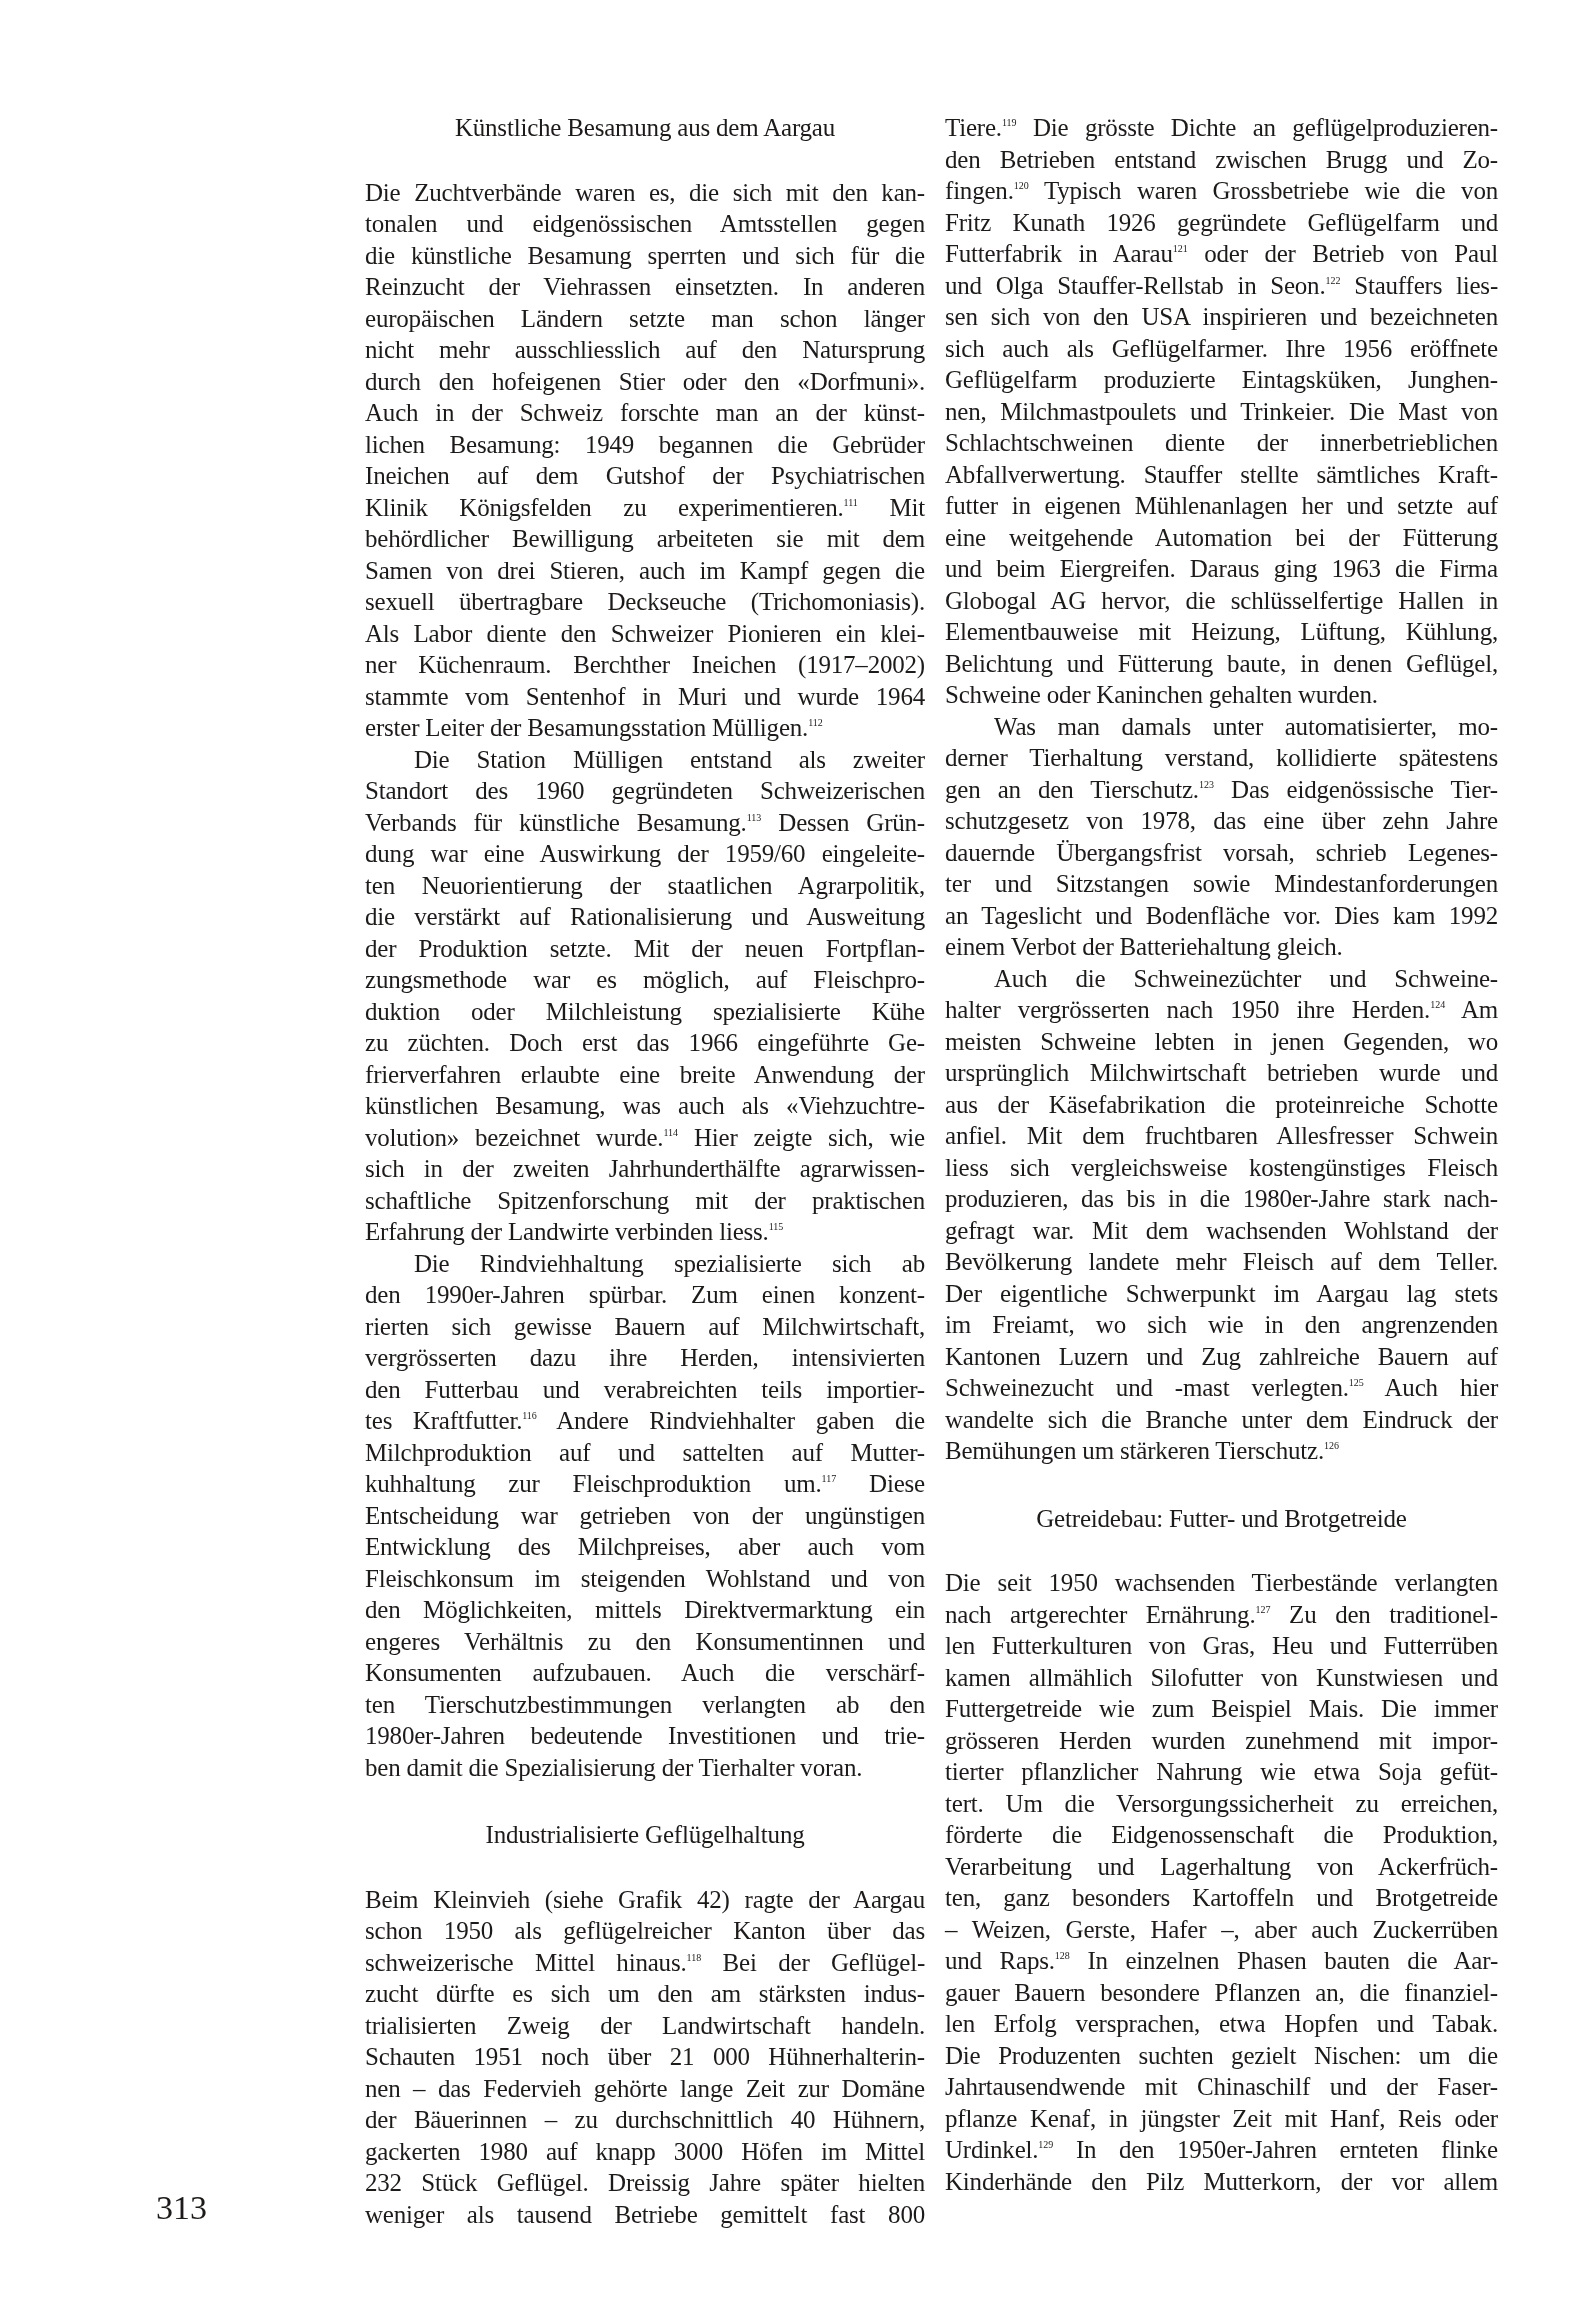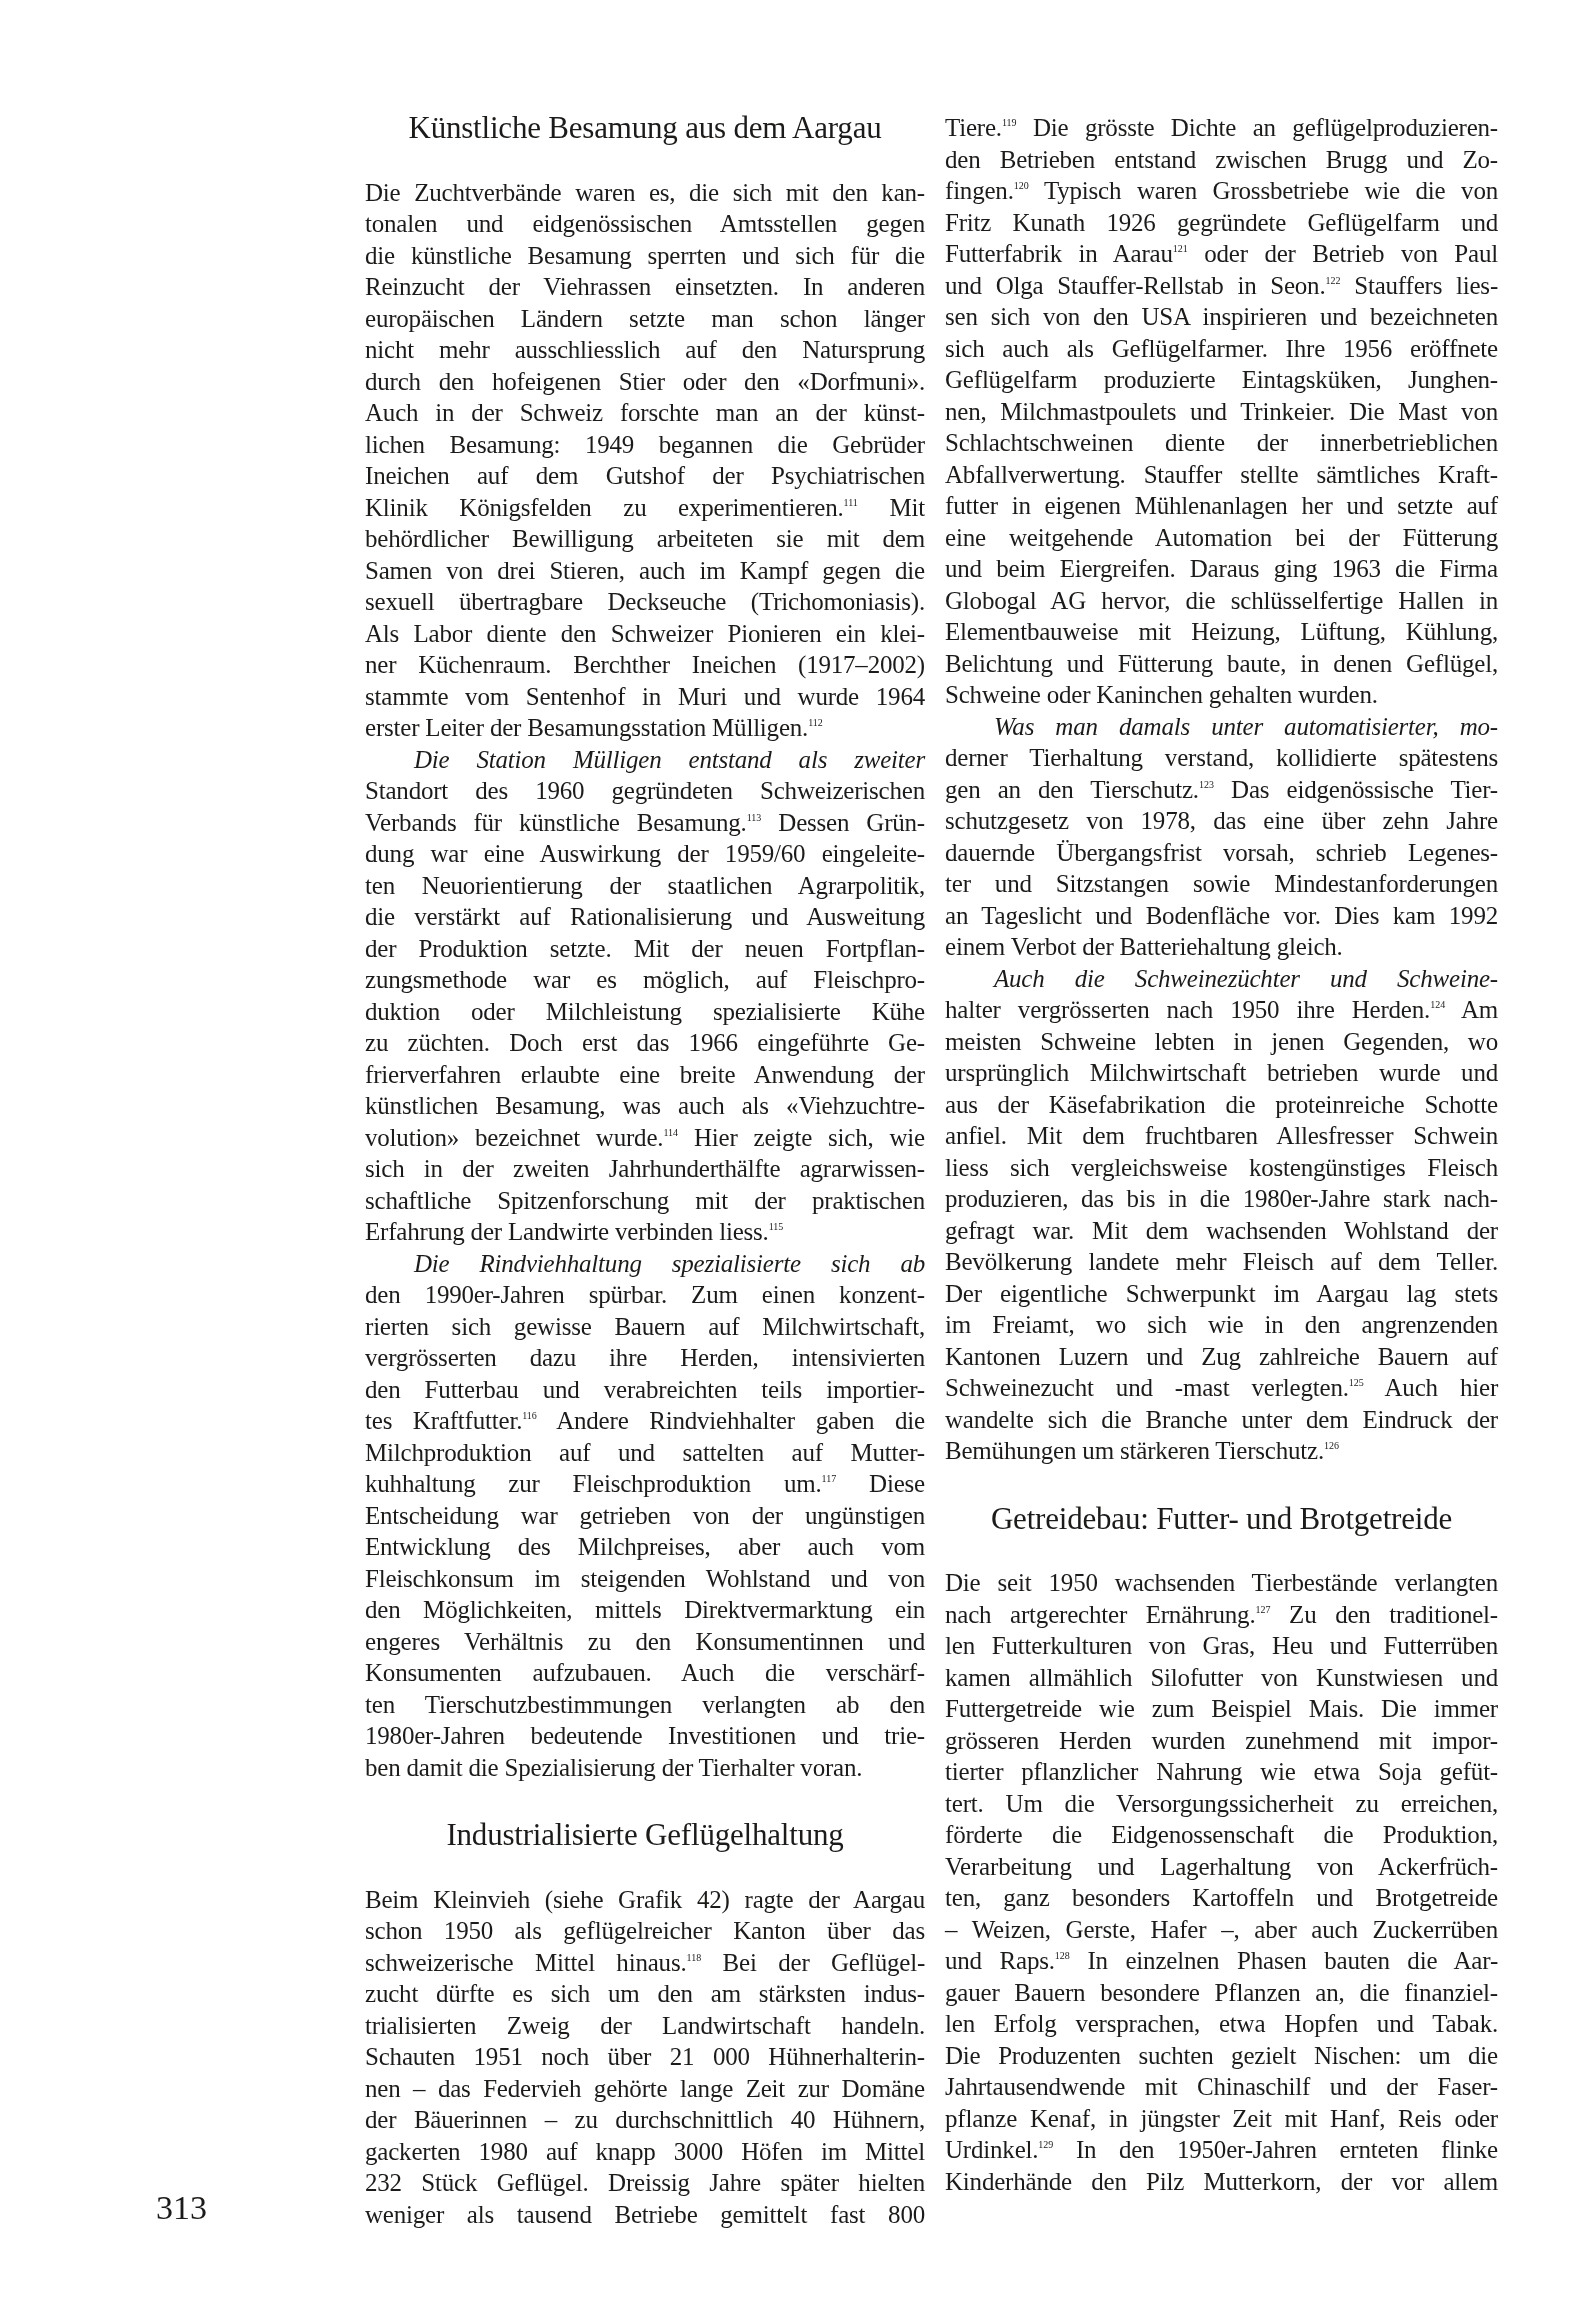--- a/index.html
+++ b/index.html
@@ -34,24 +34,23 @@
     text-align: justify;
     text-align-last: justify;
     white-space: nowrap;
     overflow: visible;
   }
   .line.last {
     text-align-last: left;
   }
   .line.indent {
     text-indent: 49px;
-    font-style: italic;
   }
   .heading {
-    font-size: 31px;
+    font-size: 25px;
     line-height: 31.5px;
     letter-spacing: -0.2px;
     text-align: center;
     margin: 36px 0 33px 0;
   }
   .column > .heading:first-child {
     margin-top: 0;
   }
   sup.fn {
     font-size: 10px;

